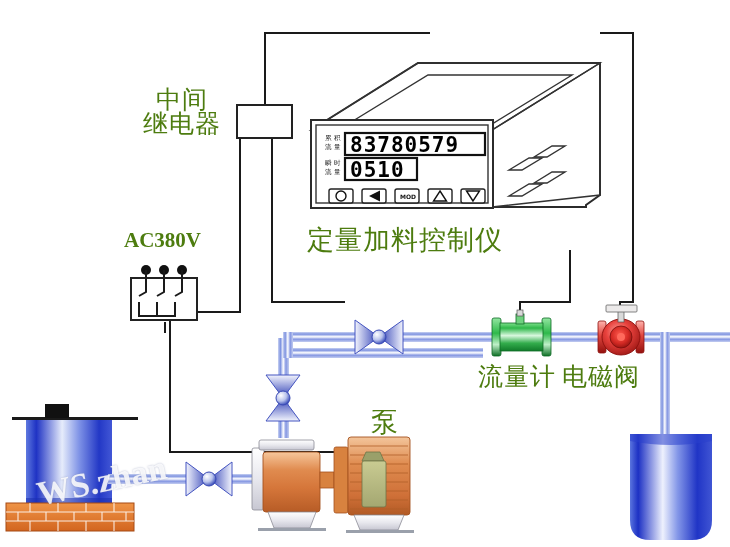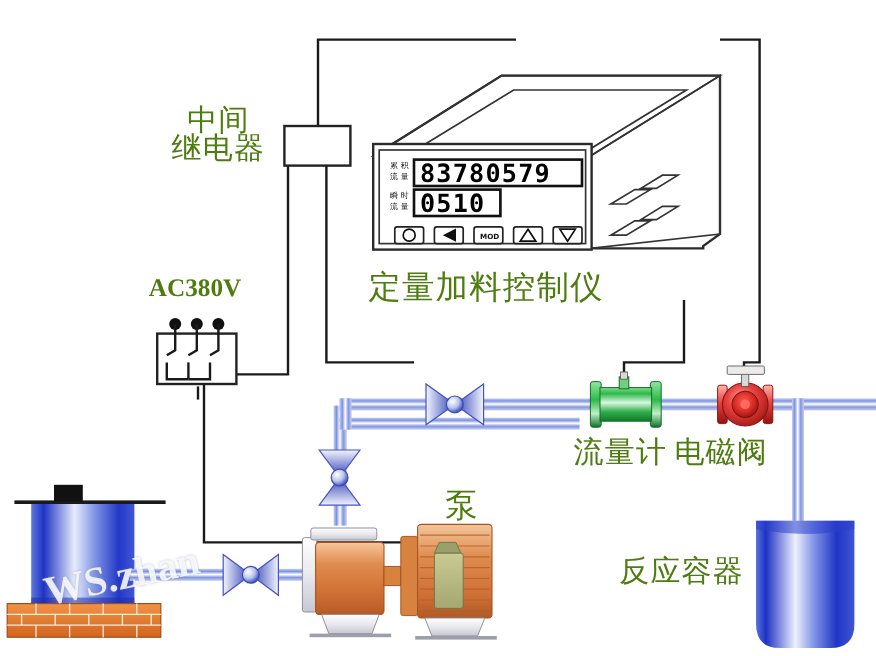--- a/index.html
+++ b/index.html
@@ -465,17 +465,16 @@
 
   <div class="lbl lbl-cn" style="left:307px; top:224px; font-size:27px;">定量加料控制仪</div>
 
   <div class="lbl lbl-cn" style="left:478px; top:363px;">流量计</div>
 
   <div class="lbl lbl-cn" style="left:562px; top:363px;">电磁阀</div>
 
 
   <div class="lbl lbl-cn" style="left:371px; top:406px; font-size:27px;">泵</div>
 
-  <div class="lbl lbl-cn" style="left:516px; top:462px;">反应容器</div>
 
   <div class="watermark" style="left:36px; top:462px;">WS.zhan</div>
 
 </div>
 
 </body></html>

